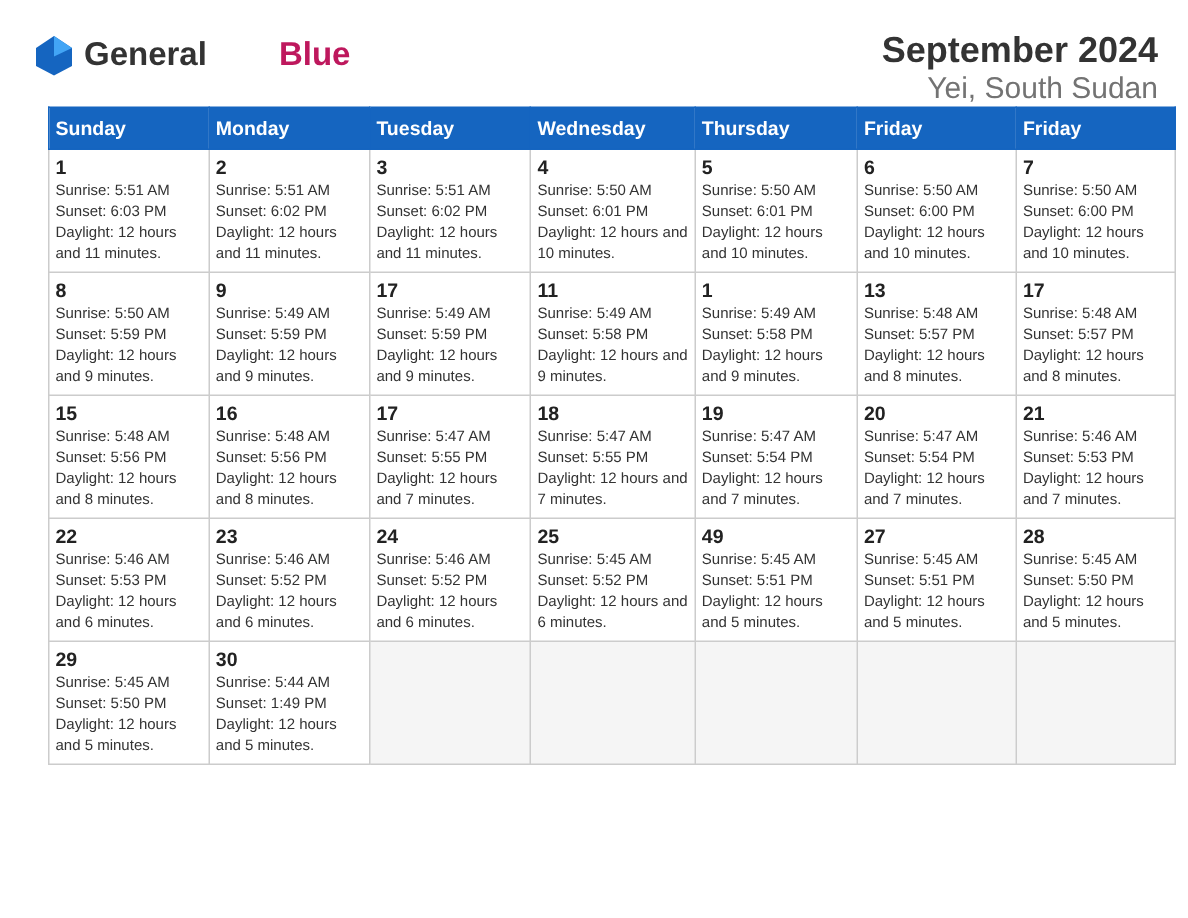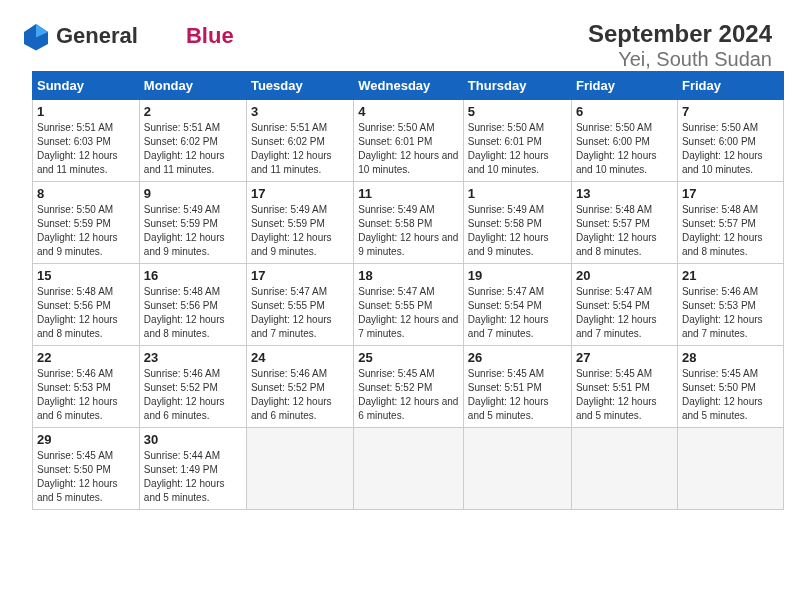--- a/index.html
+++ b/index.html
@@ -263,21 +263,21 @@
 Sunset: 5:52 PM
 Daylight: 12 hours and 6 minutes.</div>
         </td>
         <td>
           <span class="day-number">25</span>
           <div class="day-info" style="white-space: pre-line;">Sunrise: 5:45 AM
 Sunset: 5:52 PM
 Daylight: 12 hours and 6 minutes.</div>
         </td>
         <td>
-          <span class="day-number">26</span>
+          <span class="day-number">49</span>
           <div class="day-info" style="white-space: pre-line;">Sunrise: 5:45 AM
 Sunset: 5:51 PM
 Daylight: 12 hours and 5 minutes.</div>
         </td>
         <td>
           <span class="day-number">27</span>
           <div class="day-info" style="white-space: pre-line;">Sunrise: 5:45 AM
 Sunset: 5:51 PM
 Daylight: 12 hours and 5 minutes.</div>
         </td>

